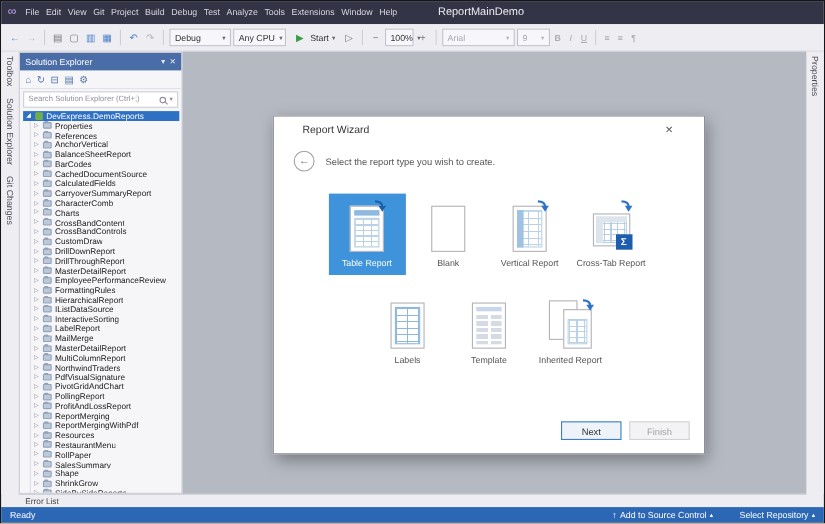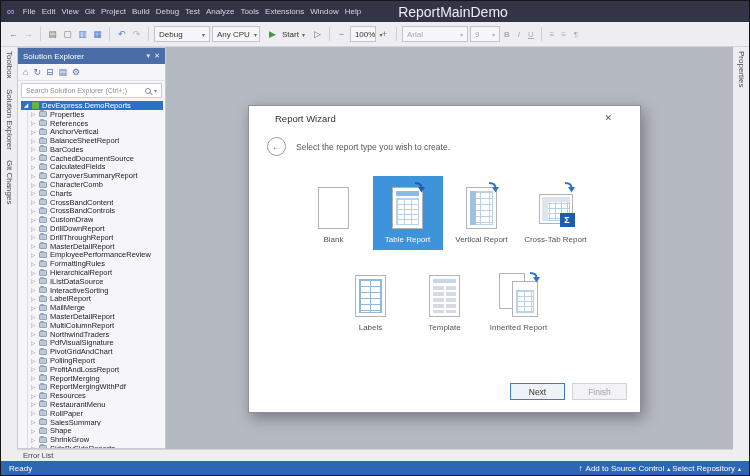--- a/index.html
+++ b/index.html
@@ -8,21 +8,21 @@
   #window{position:relative;width:750px;height:476px;border:1px solid #161616;background:#eeeef2;overflow:hidden;}
 
   
   .titlebar{position:absolute;left:0;top:0;right:0;height:21px;background:#343447;display:flex;align-items:center;color:#d6d6e0;font-size:8px;}
   .vs-logo{margin:0 5px 0 6px;color:#c0a0ea;font-size:11px;line-height:1;}
   .menus{display:flex;align-items:center;}
   .menu-item{padding:0 3px;white-space:nowrap;cursor:default;}
   .tb-search{margin-left:10px;width:118px;height:14px;background:#44445a;border:1px solid #5c5c74;border-radius:2px;display:flex;align-items:center;gap:4px;padding:0 5px;color:#a9a9bd;font-size:7.5px;white-space:nowrap;overflow:hidden;}
   .mag{display:inline-block;width:6px;height:6px;border:1px solid currentColor;border-radius:50%;position:relative;flex:0 0 auto;}
   .mag::after{content:"";position:absolute;width:4px;height:1px;background:currentColor;transform:rotate(45deg);right:-3px;bottom:-1px;}
-  .tb-apptitle{margin-left:34px;color:#ececf4;font-size:14px;white-space:nowrap;}
+  .tb-apptitle{margin-left:34px;color:#ececf4;font-size:10px;white-space:nowrap;}
 
   
   .toolbar{position:absolute;left:0;top:21px;right:0;height:25px;background:#eeeef2;border-bottom:1px solid #d3d3db;display:flex;align-items:center;padding:0 6px;gap:2px;font-size:9px;color:#555;}
   .ticon{width:13px;text-align:center;font-size:9px;line-height:1;}
   .ticon.blue{color:#4a7fc9;}
   .ticon.green{color:#3a9c47;}
   .ticon.gray{color:#777;}
   .ticon.dis{color:#b4b4bc;}
   .tsep{width:1px;height:14px;background:#cfcfd8;margin:0 3px;flex:0 0 auto;}
   .tselect{height:16px;border:1px solid #c3c3ce;background:#f7f7fb;display:flex;align-items:center;justify-content:space-between;padding:0 4px;gap:4px;font-size:8px;color:#333;white-space:nowrap;}
@@ -56,21 +56,21 @@
   .tree-children .tree-row{padding-left:2px;}
   .f-icon{width:8px;height:6px;background:#bcc9d9;border:1px solid #92a3ba;border-radius:1px;position:relative;flex:0 0 auto;}
   .f-icon::before{content:"";position:absolute;left:0;top:-2px;width:4px;height:2px;background:#92a3ba;border-radius:1px 1px 0 0;}
   .t-label{overflow:hidden;text-overflow:clip;}
 
   
   .main{position:absolute;left:165px;top:46px;right:16px;bottom:26px;background:#b5b9c2;}
 
   
   .error-list{position:absolute;left:16px;right:16px;bottom:14px;height:12px;background:#eeeef2;border-top:1px solid #d2d2da;display:flex;align-items:center;padding-left:6px;font-size:7.5px;color:#444;}
-  .statusbar{position:absolute;left:0;right:0;bottom:0;height:14px;background:#2b67b4;color:#fff;font-size:8px;display:flex;align-items:center;padding:0 8px;gap:2px;}
+  .statusbar{position:absolute;left:0;right:0;bottom:0;height:14px;background:#2b67b4;color:#fff;font-size:8px;display:flex;align-items:center;padding:0 8px;gap:24px;}
   .sb-grow{flex:1;}
   .sb-item{display:flex;align-items:center;gap:3px;white-space:nowrap;}
   .sb-caret{font-size:6px;}
   .sb-ico{font-size:8px;}
 
   
   .dialog{position:absolute;left:247px;top:104px;width:393px;height:308px;background:#fff;border:1px solid #8f8f97;box-shadow:3px 5px 14px rgba(0,0,0,.35);color:#444;}
   .dlg-title{height:24px;display:flex;align-items:center;padding:0 26px;font-size:9.5px;color:#333;}
   .dlg-title .grow{flex:1;}
   .dlg-close{font-size:9px;color:#555;padding:0 2px;cursor:default;}
@@ -469,38 +469,38 @@
       <span class="dlg-close">✕</span>
     </div>
     <div class="dlg-backrow">
       <span class="back-btn">
         <span>←</span>
       </span>
       <span class="dlg-prompt">Select the report type you wish to create.</span>
     </div>
 
     <div class="tiles">
-      <div class="tile">
-        <div class="iconbox">
-          <div class="pg"></div>
-        </div>
-        <div class="lbl">Blank</div>
-      </div>
       <div class="tile selected">
         <div class="iconbox">
           <div class="pg">
             <div class="pg-head"></div>
             <div class="pg-grid"></div>
           </div>
           <svg class="arr" width="13" height="13" viewBox="0 0 13 13">
               <path d="M2 3 Q8.5 3 8.5 8" fill="none" stroke="#1d5dae" stroke-width="2"></path>
               <path d="M5 7 L8.5 12.5 L12 7 Z" fill="#1d5dae"></path>
             </svg>
         </div>
         <div class="lbl">Table Report</div>
+      </div>
+      <div class="tile">
+        <div class="iconbox">
+          <div class="pg"></div>
+        </div>
+        <div class="lbl">Blank</div>
       </div>
       <div class="tile">
         <div class="iconbox">
           <div class="pg">
             <div class="pg-vrows"></div>
             <div class="pg-vband"></div>
           </div>
           <svg class="arr" width="13" height="13" viewBox="0 0 13 13">
               <path d="M2 3 Q8.5 3 8.5 8" fill="none" stroke="#2b74c9" stroke-width="2"></path>
               <path d="M5 7 L8.5 12.5 L12 7 Z" fill="#2b74c9"></path>

